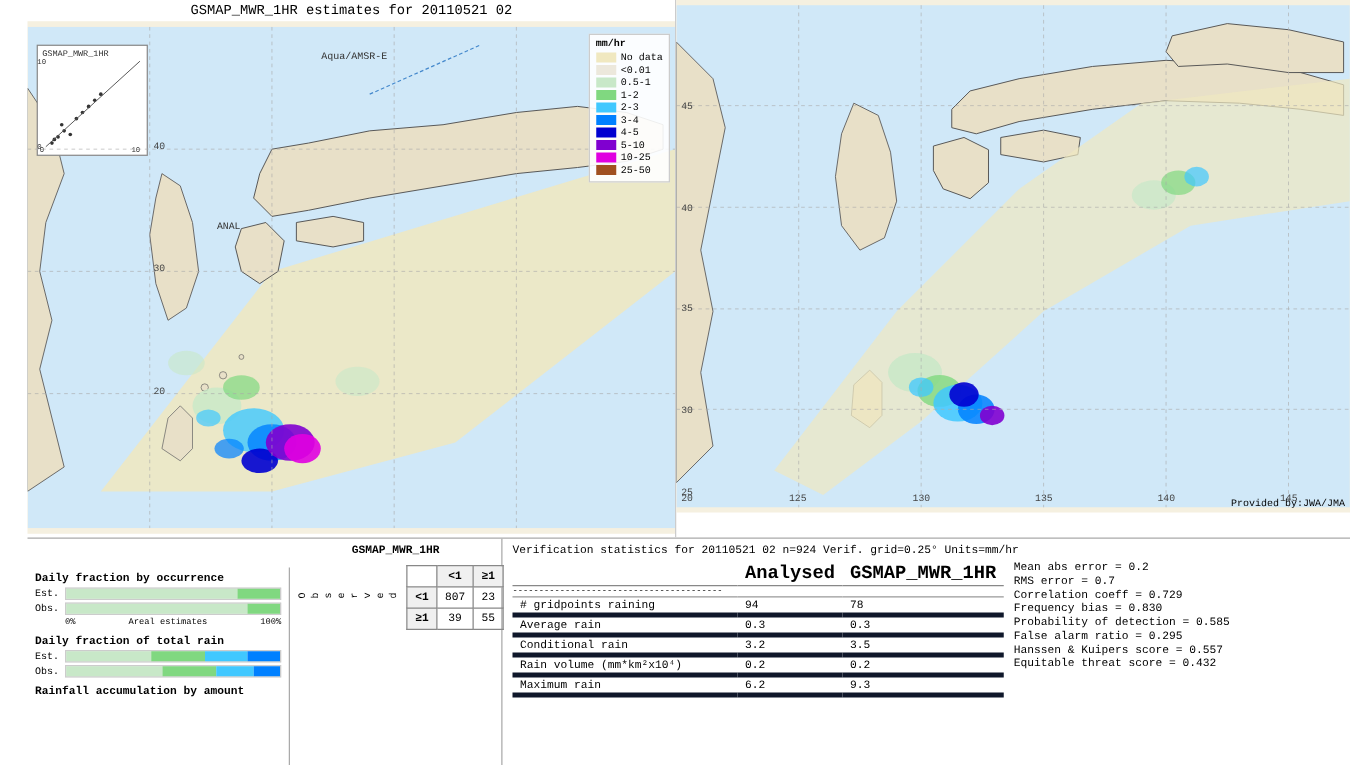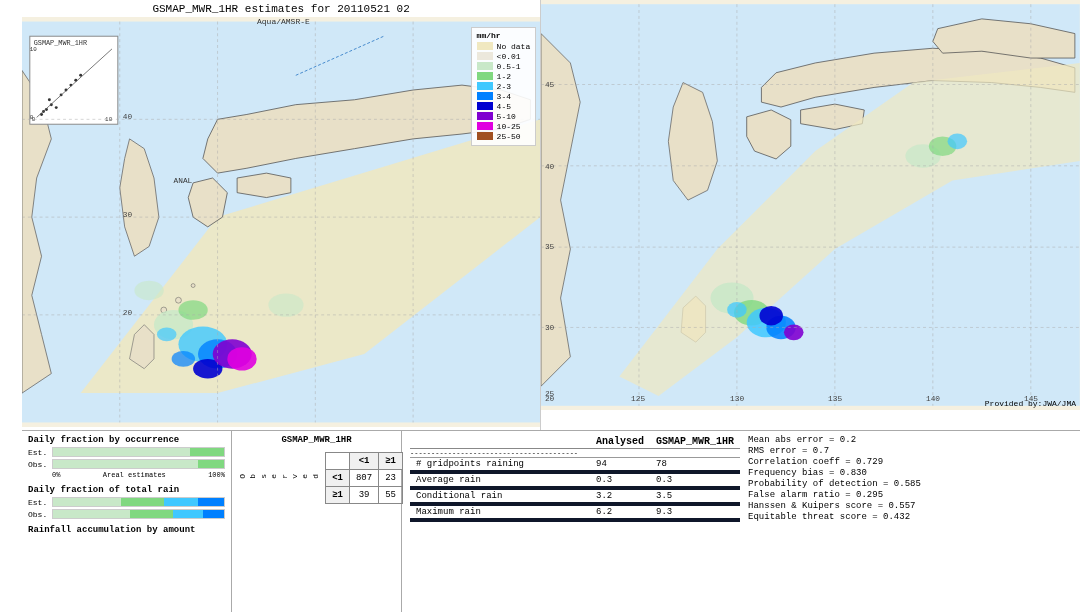--- a/index.html
+++ b/index.html
@@ -56,20 +56,21 @@
     .bottom-row {
       display: flex;
       flex-direction: row;
       height: 182px;
       border-top: 1px solid #aaa;
     }
     .bottom-left {
       width: 210px;
       padding: 4px 6px;
       border-right: 1px solid #aaa;
+      margin-top: 23px;
     }
     .bottom-middle {
       width: 170px;
       padding: 4px 6px;
       border-right: 1px solid #aaa;
     }
     .bottom-right {
       flex: 1;
       padding: 4px 8px;
       display: flex;
@@ -153,21 +154,21 @@
     .verif-table td:first-child {
       min-width: 180px;
     }
     .verif-table td:nth-child(2), .verif-table td:nth-child(3) {
       text-align: left;
       min-width: 40px;
     }
     .verif-table th {
       padding: 1px 6px;
       text-align: right;
-      font-size: 10px;
+      font-size: 15px;
       font-weight: bold;
       border-bottom: 1px solid #888;
     }
     .verif-table th:first-child {
       text-align: left;
     }
     .stats-right {
       display: flex;
       flex-direction: column;
       gap: 1px;
@@ -342,21 +343,21 @@
             <span class="legend-color" style="background:#e000e0"></span>
             <span>10-25</span>
           </div>
           <div class="legend-item">
             <span class="legend-color" style="background:#a05020"></span>
             <span>25-50</span>
           </div>
         </div>
 
         
-        <div class="aqua-label" style="position:absolute;top:0;left:235px;font-size:8px;">Aqua/AMSR-E</div>
+        <div class="aqua-label" style="position:absolute;top:24px;left:235px;font-size:8px;">Aqua/AMSR-E</div>
       </div>
     </div>
 
     <div class="right-panel">
       <div class="map-area">
         <svg class="map-svg" viewBox="0 0 550 410" xmlns="http://www.w3.org/2000/svg">
 
           <rect width="550" height="410" fill="#d0e8f8"></rect>
 
           <path d="M 0,30 L 30,60 L 40,100 L 30,150 L 20,200 L 30,250 L 20,300 L 30,360 L 0,390 Z" fill="#e8e0c8" stroke="#666" stroke-width="0.8"></path>
@@ -491,20 +492,21 @@
             <th>≥1</th>
             <td>39</td>
             <td>55</td>
           </tr>
         </tbody>
           </table>
       </div>
     </div>
 
     <div class="bottom-right">
+      <div class="verif-header">Verification statistics for 20110521 02  n=924  Verif. grid=0.25°  Units=mm/hr</div>
       <div class="verif-grid">
         <div>
           <table class="verif-table">
             <thead>
               <tr>
                 <th></th>
                 <th>Analysed</th>
                 <th>GSMAP_MWR_1HR</th>
               </tr>
               <tr>
@@ -523,20 +525,25 @@
                   <td>Average rain</td>
                   <td>0.3</td>
                   <td>0.3</td>
                 </tr>
                 <tr>
                   <td>Conditional rain</td>
                   <td>3.2</td>
                   <td>3.5</td>
                 </tr>
                 <tr>
+                  <td>Rain volume (mm*km²x10⁴)</td>
+                  <td>0.2</td>
+                  <td>0.2</td>
+                </tr>
+                <tr>
                   <td>Maximum rain</td>
                   <td>6.2</td>
                   <td>9.3</td>
                 </tr>
               </tbody>
           </table>
         </div>
         <div class="stats-right" id="stats-right-container">
         <div>Mean abs error = 0.2</div>
             <div>RMS error = 0.7</div>

